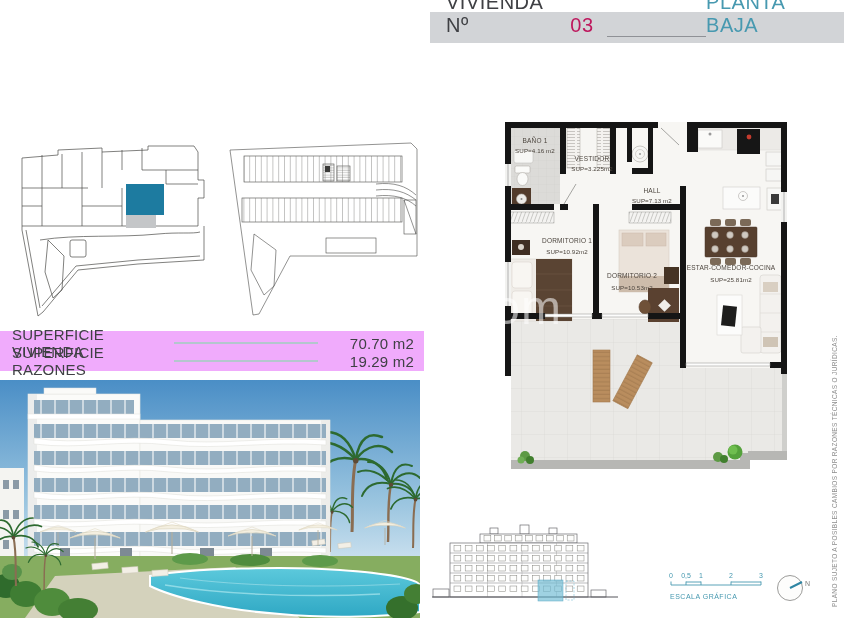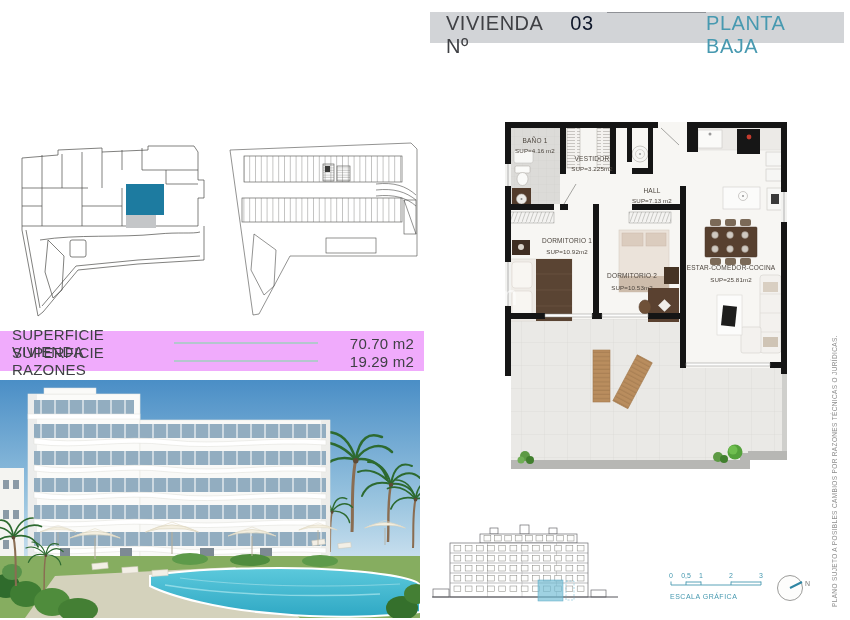--- a/index.html
+++ b/index.html
@@ -2,39 +2,39 @@
 <html><head>
 <meta charset="utf-8">
 <style>
   html,body{margin:0;padding:0;background:#fff;}
   .page{position:relative;width:850px;height:620px;background:#ffffff;overflow:hidden;
         font-family:"Liberation Sans",sans-serif;}
   .abs{position:absolute;}
 
   
   .titlebar{left:430px;top:12px;width:414px;height:31px;background:#d2d4d7;
-    display:flex;align-items:flex-start;padding:0 10px 6px 16px;box-sizing:border-box;
+    display:flex;align-items:flex-end;padding:0 10px 6px 16px;box-sizing:border-box;
     font-size:20px;color:#3f4044;letter-spacing:.5px;}
-  .titlebar .num{color:#0f172a;margin-left:7px;}
+  .titlebar .num{color:#be185d;margin-left:7px;}
   .titlebar .rule{width:106px;height:1px;background:#8f9196;margin-left:13px;}
   .titlebar .floor{margin-left:auto;color:#4799b0;}
 
   
   .surfaces{left:0;top:331px;width:424px;height:40px;background:#f0abfc;
     padding:3px 10px 0 12px;box-sizing:border-box;color:#3f4044;font-size:15px;letter-spacing:.2px;}
   .srow{display:flex;align-items:center;height:18px;}
   .srow .slab{width:162px;flex:none;}
   .srow .sline{width:144px;height:1.5px;background:#b3c6cd;flex:none;}
   .srow .sval{margin-left:auto;}
 
   
   .disclaimer{left:831px;top:607px;width:236px;transform:rotate(-90deg);transform-origin:0 0;
     font-size:6.5px;color:#8e8e8e;letter-spacing:.35px;white-space:nowrap;}
 
-  .watermark{left:454px;top:280px;font-size:28px;color:rgba(255,255,255,.55);
+  .watermark{left:454px;top:280px;font-size:48px;color:rgba(255,255,255,.55);
     letter-spacing:1px;z-index:4;pointer-events:none;}
 
   svg{display:block;}
   .planlabel{font-size:6.5px;fill:#4c453e;letter-spacing:.2px;}
   .planarea{font-size:6.2px;fill:#4c453e;letter-spacing:.1px;}
   .scaletxt{font-size:7px;fill:#4799b0;}
 </style>
 </head>
 <body>
 

